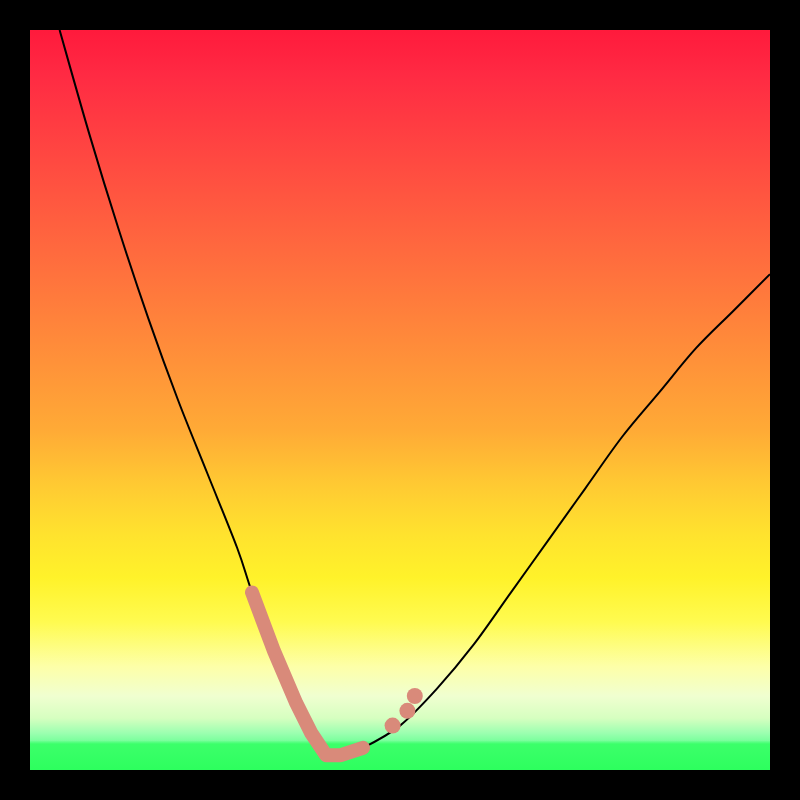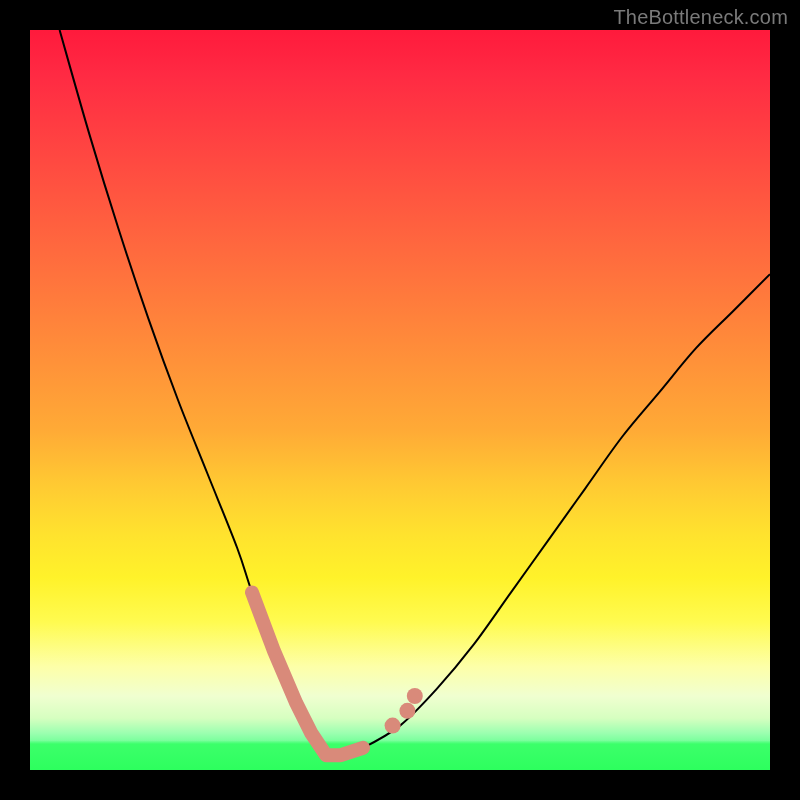--- a/index.html
+++ b/index.html
@@ -79,21 +79,20 @@
     stroke-linejoin: round;
   }
   .r-mark {
     fill: #d98a7a;
   }
 </style>
 </head>
 <body>
 
 <div class="frame">
-  <div class="watermark">TheBottleneck.com</div>
   <div class="plot-area">
     <div class="gradient"></div>
     <svg class="curves" viewBox="0 0 740 740" preserveAspectRatio="none">
       <path id="main-curve" class="curve" d="M 29.6 0 C 34.53333333333333 17.26666666666667, 49.333333333333336 70.30000000000001, 59.2 103.60000000000002 C 69.06666666666666 136.90000000000003, 78.93333333333334 168.96666666666673, 88.8 199.80000000000007 C 98.66666666666666 230.6333333333334, 108.53333333333333 260.23333333333335, 118.4 288.6 C 128.26666666666668 316.9666666666667, 138.13333333333333 344.1, 148 370 C 157.86666666666667 395.9, 167.73333333333332 419.3333333333333, 177.6 444 C 187.46666666666667 468.6666666666667, 199.8 498.26666666666665, 207.20000000000002 518 C 214.60000000000002 537.7333333333333, 215.83333333333334 545.1333333333333, 222 562.4 C 228.16666666666666 579.6666666666666, 236.8 603.1, 244.20000000000002 621.6 C 251.60000000000002 640.1, 260.2333333333333 659.8333333333333, 266.4 673.4 C 272.56666666666666 686.9666666666667, 276.26666666666665 694.3666666666667, 281.2 703 C 286.1333333333333 711.6333333333333, 291.06666666666666 721.5, 296 725.2 C 300.93333333333334 728.9000000000001, 304.6333333333333 726.4333333333334, 310.8 725.2 C 316.9666666666667 723.9666666666667, 323.1333333333333 722.7333333333333, 333 717.8 C 342.8666666666667 712.8666666666666, 357.66666666666663 705.4666666666667, 370 695.6 C 382.33333333333337 685.7333333333333, 394.66666666666674 672.1666666666667, 407.00000000000006 658.6 C 419.33333333333337 645.0333333333333, 431.6666666666667 630.2333333333333, 444 614.2 C 456.3333333333333 598.1666666666667, 468.6666666666667 579.6666666666666, 481 562.4 C 493.3333333333333 545.1333333333333, 505.6666666666667 527.8666666666667, 518 510.6 C 530.3333333333334 493.33333333333337, 542.6666666666666 476.06666666666666, 555 458.8 C 567.3333333333334 441.53333333333336, 579.6666666666666 423.03333333333336, 592 407 C 604.3333333333334 390.96666666666664, 616.6666666666666 377.4, 629 362.59999999999997 C 641.3333333333334 347.79999999999995, 653.6666666666666 331.7666666666667, 666 318.20000000000005 C 678.3333333333334 304.6333333333334, 690.6666666666666 293.5333333333333, 703 281.2 C 715.3333333333334 268.8666666666667, 733.8333333333334 250.36666666666665, 740 244.2"></path>
       <path id="l-marker" class="l-mark" d="M 222 562.4 L 244.20000000000002 621.6 L 266.4 673.4 L 281.2 703 L 296 725.2 L 310.8 725.2 L 333 717.8"></path>
       <g id="r-markers">
           <circle cx="362.59999999999997" cy="695.6" r="8" class="r-mark"></circle>
           <circle cx="377.40000000000003" cy="680.8" r="8" class="r-mark"></circle>
           <circle cx="384.8" cy="666" r="8" class="r-mark"></circle>
         </g>

